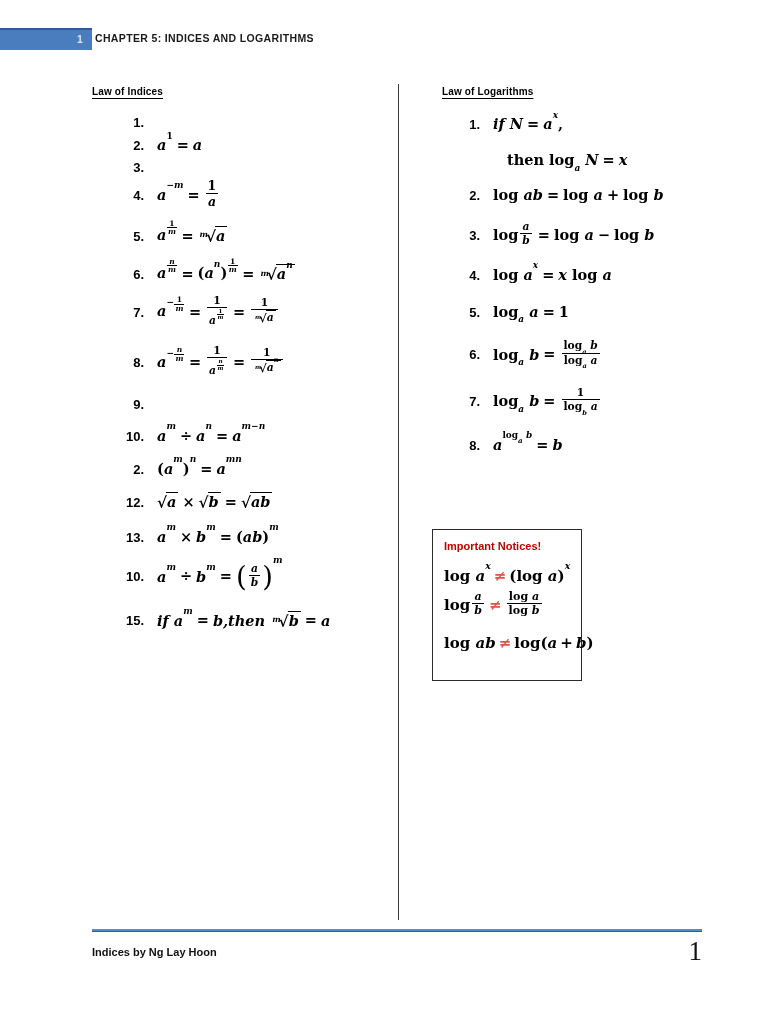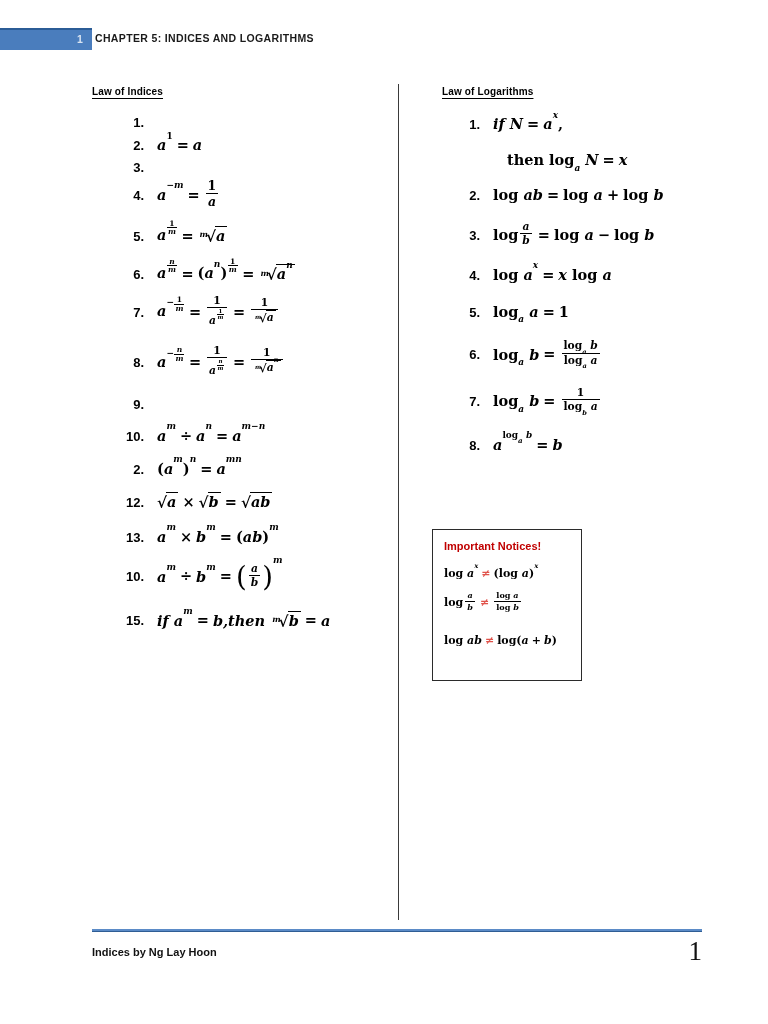--- a/index.html
+++ b/index.html
@@ -193,21 +193,21 @@
     font-size: 11px;
     font-weight: bold;
     color: #c00000;
     text-underline-offset: 2px;
     white-space: nowrap;
   }
   .notices-line {
     position: absolute;
     left: 11px;
     font-family: "DejaVu Serif", "Liberation Serif", serif;
-    font-size: 11px;
+    font-size: 15px;
     font-weight: bold;
     white-space: nowrap;
   }
   .notices-line.n1 { top: 37px; }
   .notices-line.n2 { top: 63px; }
   .notices-line.n3 { top: 104px; text-align: right; }
   .neq { color: #e0524a; padding: 0 3px; font-weight: bold; }
 
   
   .footer-rule {

